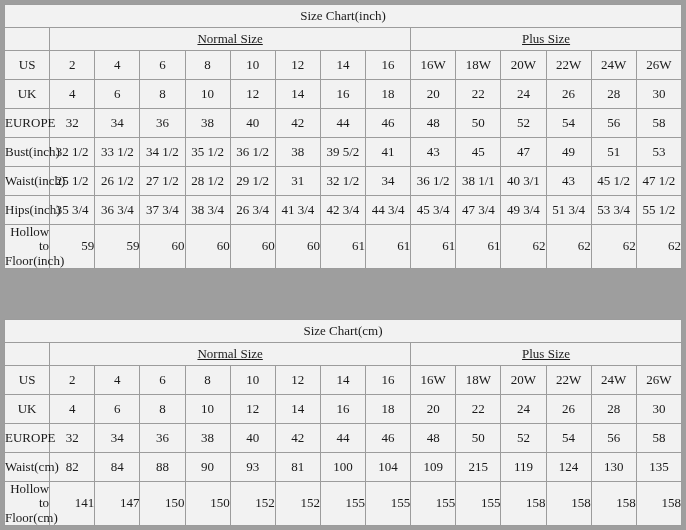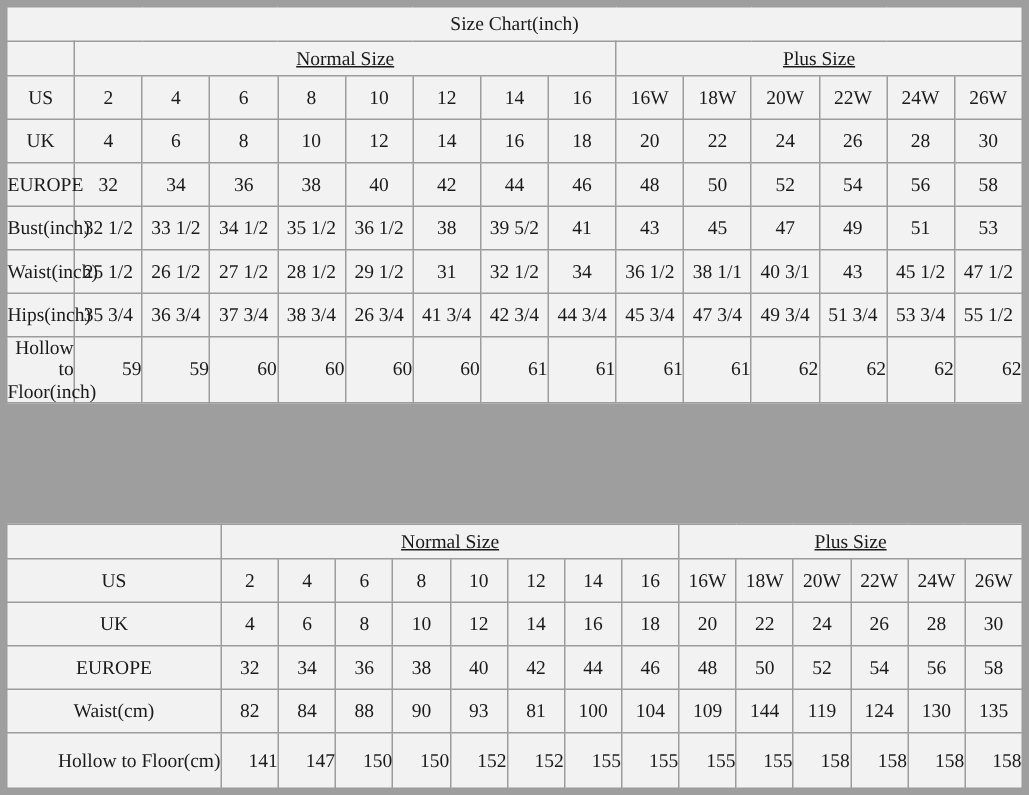--- a/index.html
+++ b/index.html
@@ -201,20 +201,23 @@
         <td>62</td>
         <td>62</td>
         <td>62</td>
       </tr>
     </tbody>
   </table>
 
   <table class="chart">
     <tbody>
       <tr>
+        <td class="title-cell" colspan="15">Size Chart(cm)</td>
+      </tr>
+      <tr>
         <td class="blank c-label"></td>
         <td class="group-cell" colspan="8">Normal Size</td>
         <td class="group-cell" colspan="6">Plus Size</td>
       </tr>
 
       <tr class="body-row">
         <td class="rowlabel c-label">US</td>
         <td class="c-n">2</td>
         <td class="c-n">4</td>
         <td class="c-n">6</td>
@@ -268,21 +271,21 @@
         <td class="rowlabel">Waist(cm)</td>
         <td>82</td>
         <td>84</td>
         <td>88</td>
         <td>90</td>
         <td>93</td>
         <td>81</td>
         <td>100</td>
         <td>104</td>
         <td>109</td>
-        <td>144</td>
+        <td>215</td>
         <td>119</td>
         <td>124</td>
         <td>130</td>
         <td>135</td>
       </tr>
       <tr class="hollow-row">
         <td class="rowlabel">Hollow to Floor(cm)</td>
         <td>141</td>
         <td>147</td>
         <td>150</td>

